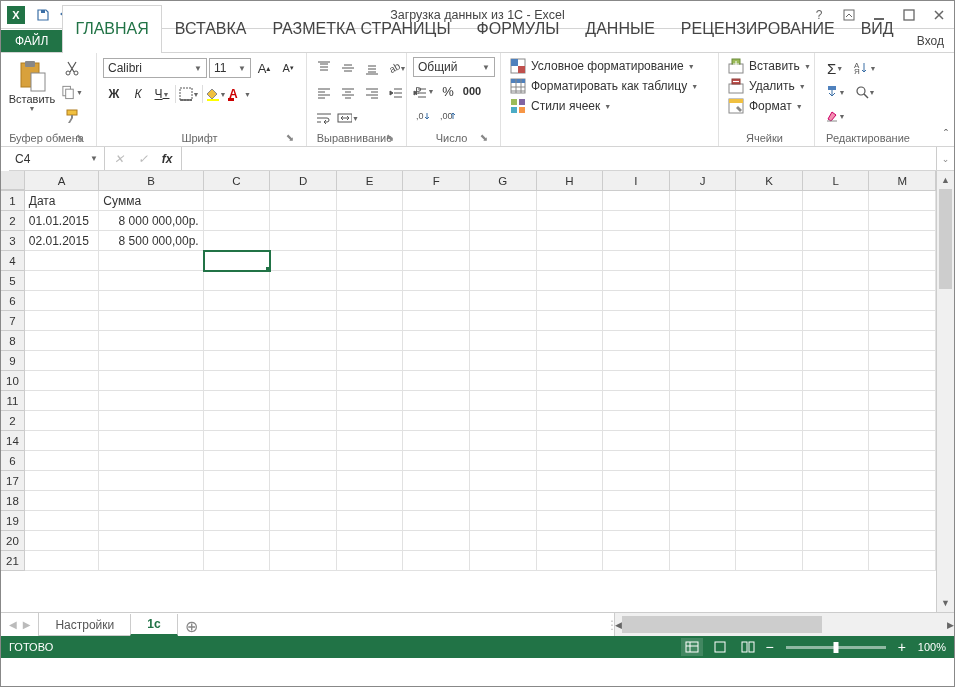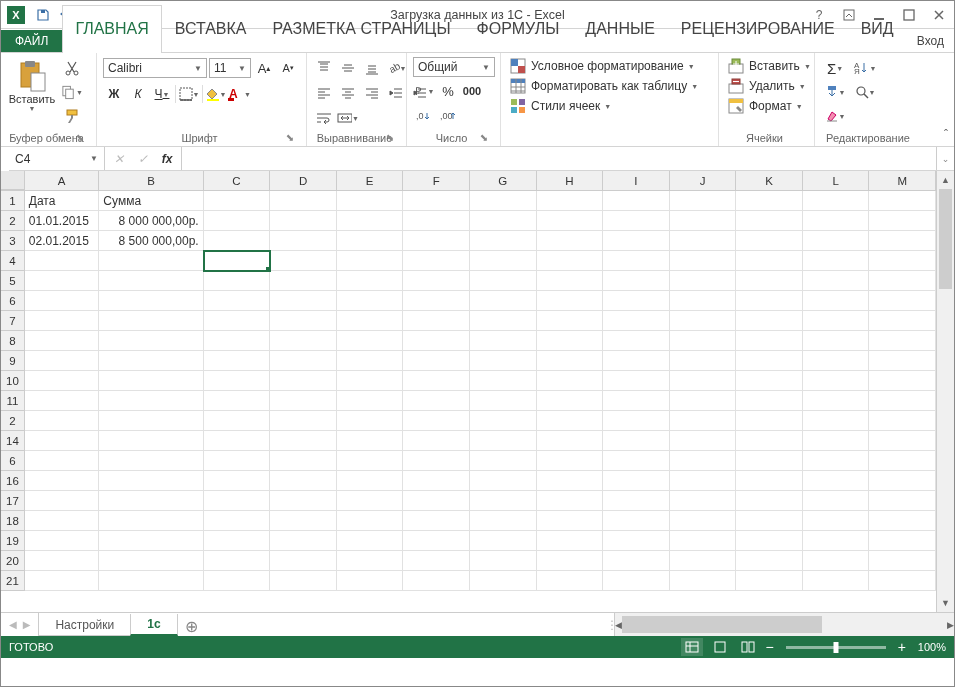--- a/index.html
+++ b/index.html
@@ -735,36 +735,20 @@
           <div class="cell" style="width: 67px;"></div>
           <div class="cell" style="width: 67px;"></div>
           <div class="cell" style="width: 67px;"></div>
           <div class="cell" style="width: 67px;"></div>
           <div class="cell" style="width: 67px;"></div>
           <div class="cell" style="width: 67px;"></div>
           <div class="cell" style="width: 67px;"></div>
           <div class="cell" style="width: 67px;"></div>
         </div>
         <div class="gr">
-          <div class="rh">16</div>
-          <div class="cell" style="width: 75px;"></div>
-          <div class="cell" style="width: 105px;"></div>
-          <div class="cell" style="width: 67px;"></div>
-          <div class="cell" style="width: 67px;"></div>
-          <div class="cell" style="width: 67px;"></div>
-          <div class="cell" style="width: 67px;"></div>
-          <div class="cell" style="width: 67px;"></div>
-          <div class="cell" style="width: 67px;"></div>
-          <div class="cell" style="width: 67px;"></div>
-          <div class="cell" style="width: 67px;"></div>
-          <div class="cell" style="width: 67px;"></div>
-          <div class="cell" style="width: 67px;"></div>
-          <div class="cell" style="width: 67px;"></div>
-        </div>
-        <div class="gr">
           <div class="rh">17</div>
           <div class="cell" style="width: 75px;"></div>
           <div class="cell" style="width: 105px;"></div>
           <div class="cell" style="width: 67px;"></div>
           <div class="cell" style="width: 67px;"></div>
           <div class="cell" style="width: 67px;"></div>
           <div class="cell" style="width: 67px;"></div>
           <div class="cell" style="width: 67px;"></div>
           <div class="cell" style="width: 67px;"></div>
           <div class="cell" style="width: 67px;"></div>

